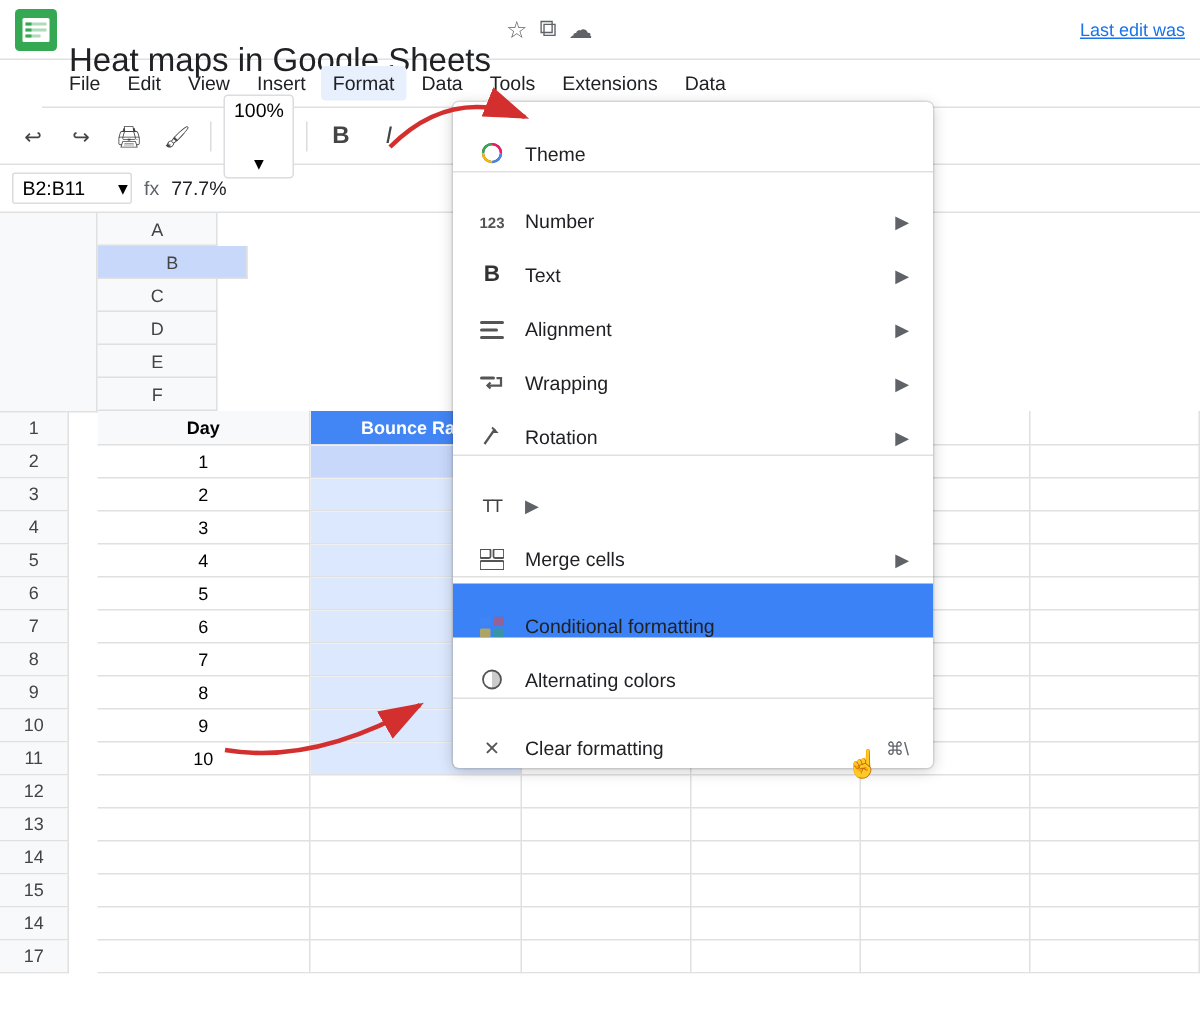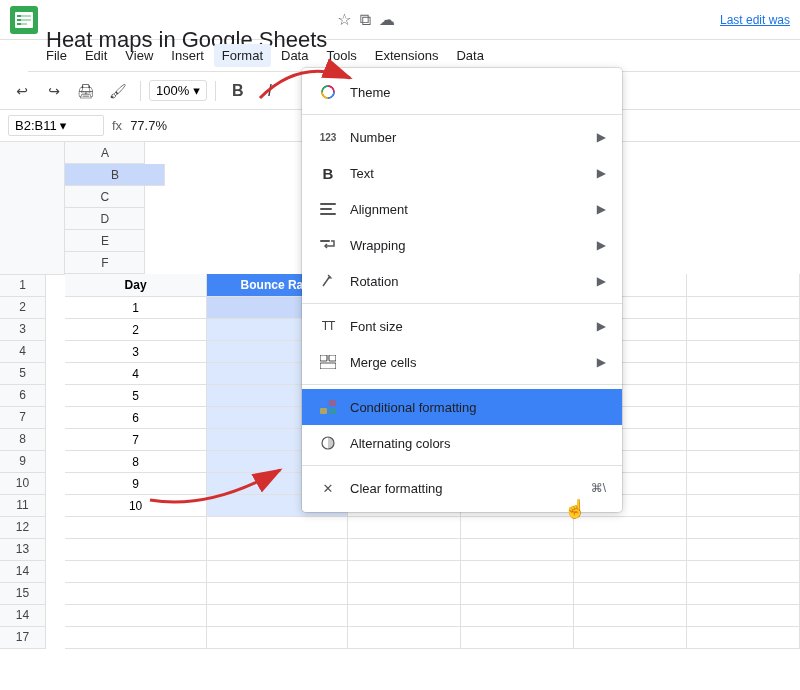--- a/index.html
+++ b/index.html
@@ -58,42 +58,42 @@
       display: flex; align-items: center; justify-content: center;
       cursor: pointer; border-radius: 3px; color: #444; font-size: 14px;
     }
     .zoom-selector {
       border: 1px solid #dadce0;
       border-radius: 3px;
       padding: 2px 6px;
       font-size: 13px;
       cursor: pointer;
       background: white;
-      display: flex; align-items: center; gap: 4px;
+      display: flex; align-items: center; gap: 20px; flex-direction: column;
     }
     .toolbar-separator { width: 1px; height: 20px; background: #dadce0; margin: 0 4px; }
     .bold-btn { font-weight: bold; font-size: 16px; }
     .italic-btn { font-style: italic; font-size: 16px; }
 
     
     .formula-bar {
       display: flex;
       align-items: center;
       height: 32px;
       border-bottom: 1px solid #e0e0e0;
       padding: 0 8px;
       gap: 8px;
     }
     .cell-ref {
       border: 1px solid #dadce0;
       border-radius: 2px;
       padding: 2px 6px;
       font-size: 13px;
-      width: 96px;
-      display: flex; align-items: flex-start; gap: 3px;
+      width: 80px;
+      display: flex; align-items: flex-start; gap: 22px;
     }
     .formula-icon { color: #5f6368; font-size: 13px; }
     .formula-content {
       flex: 1; font-size: 13px; color: #202124;
     }
     .corner-cell {
       width: 46px; height: 22px;
       background: #f8f9fa;
       border-right: 1px solid #e0e0e0;
       border-bottom: 1px solid #e0e0e0;
@@ -160,21 +160,21 @@
       left: 302px;
       width: 320px;
       background: white;
       border-radius: 4px;
       box-shadow: 0 2px 10px rgba(0,0,0,0.2), 0 0 0 1px rgba(0,0,0,0.1);
       z-index: 100;
       padding: 6px 0;
     }
     .dropdown-item {
       display: flex;
-      align-items: center;
+      align-items: flex-end;
       padding: 0 16px;
       height: 36px;
       cursor: pointer;
       font-size: 13px;
       color: #202124;
       position: relative;
     }
     .dropdown-item.highlighted { background: #3b82f6; }
     .dropdown-icon {
       width: 20px; margin-right: 12px;
@@ -527,21 +527,20 @@
       </svg>
     </span>
     <span class="dropdown-label">Rotation</span>
     <span class="dropdown-arrow">▶</span>
   </div>
 
   <div class="dropdown-separator"></div>
 
   <div class="dropdown-item">
     <span class="dropdown-icon" style="font-size:12px;color:#404040;font-weight:500;letter-spacing:-1px">TT</span>
-    <span class="dropdown-label">Font size</span>
     <span class="dropdown-arrow">▶</span>
   </div>
 
   <div class="dropdown-item">
     <span class="dropdown-icon">
       <svg width="16" height="14" viewBox="0 0 16 14" fill="none">
         <rect x="0" y="0" width="7" height="6" rx="1" stroke="#555" stroke-width="1.2" fill="none"></rect>
         <rect x="9" y="0" width="7" height="6" rx="1" stroke="#555" stroke-width="1.2" fill="none"></rect>
         <rect x="0" y="8" width="16" height="6" rx="1" stroke="#555" stroke-width="1.2" fill="none"></rect>
       </svg>

